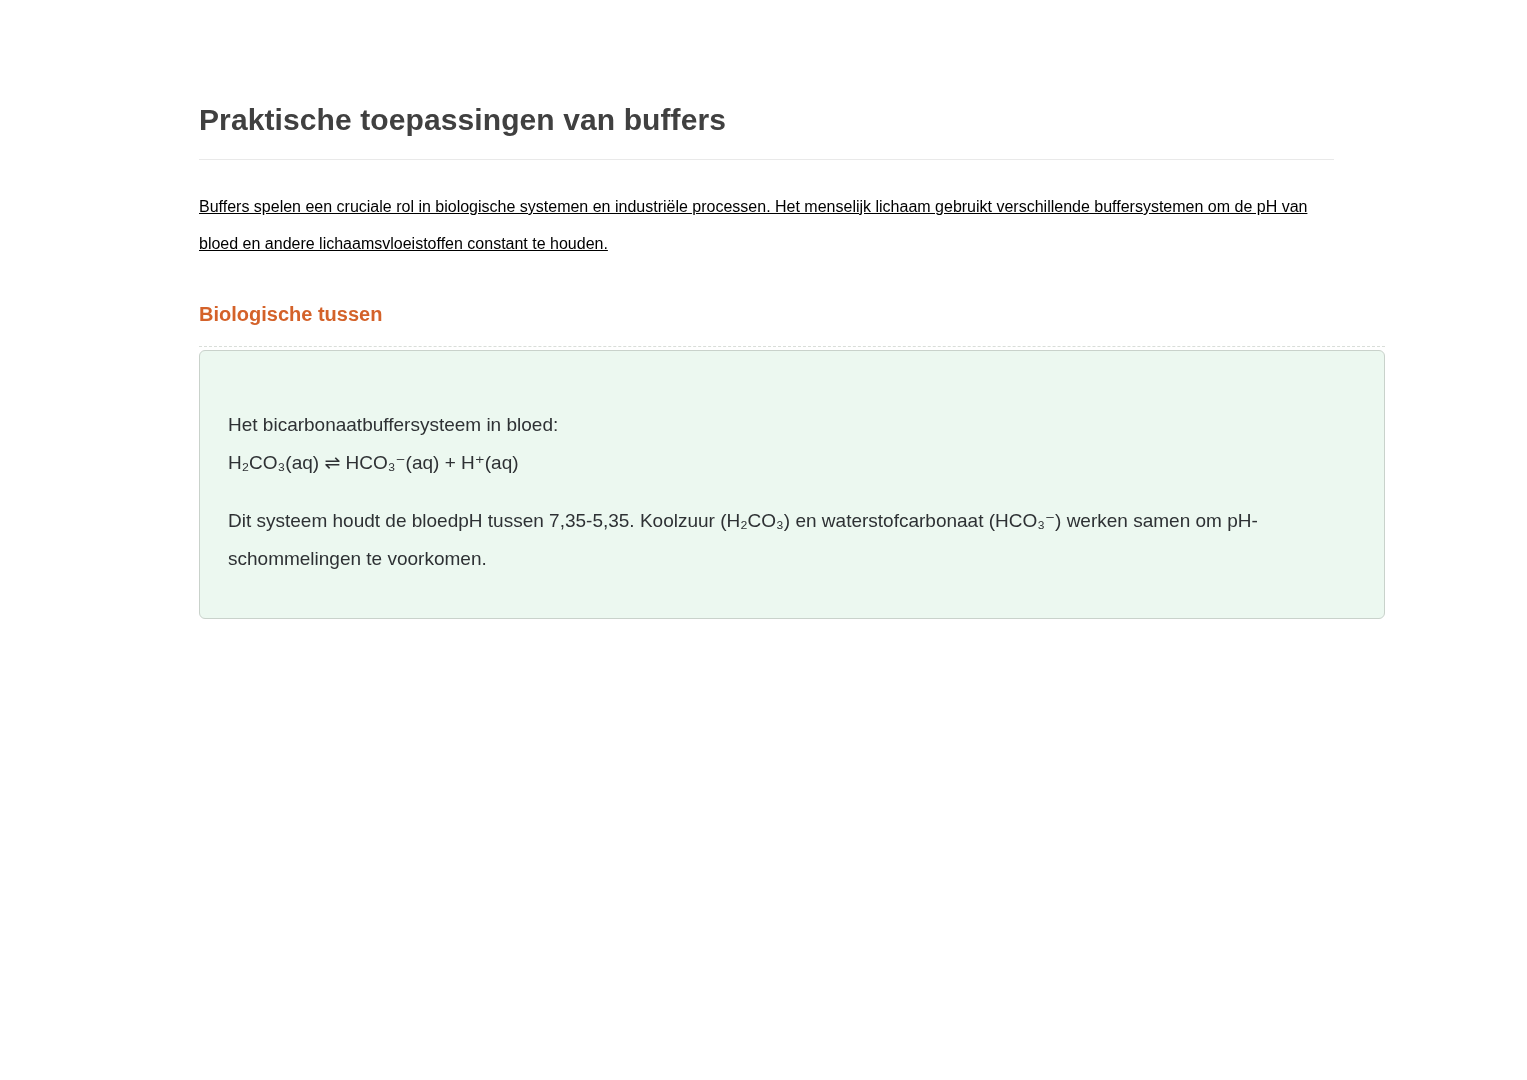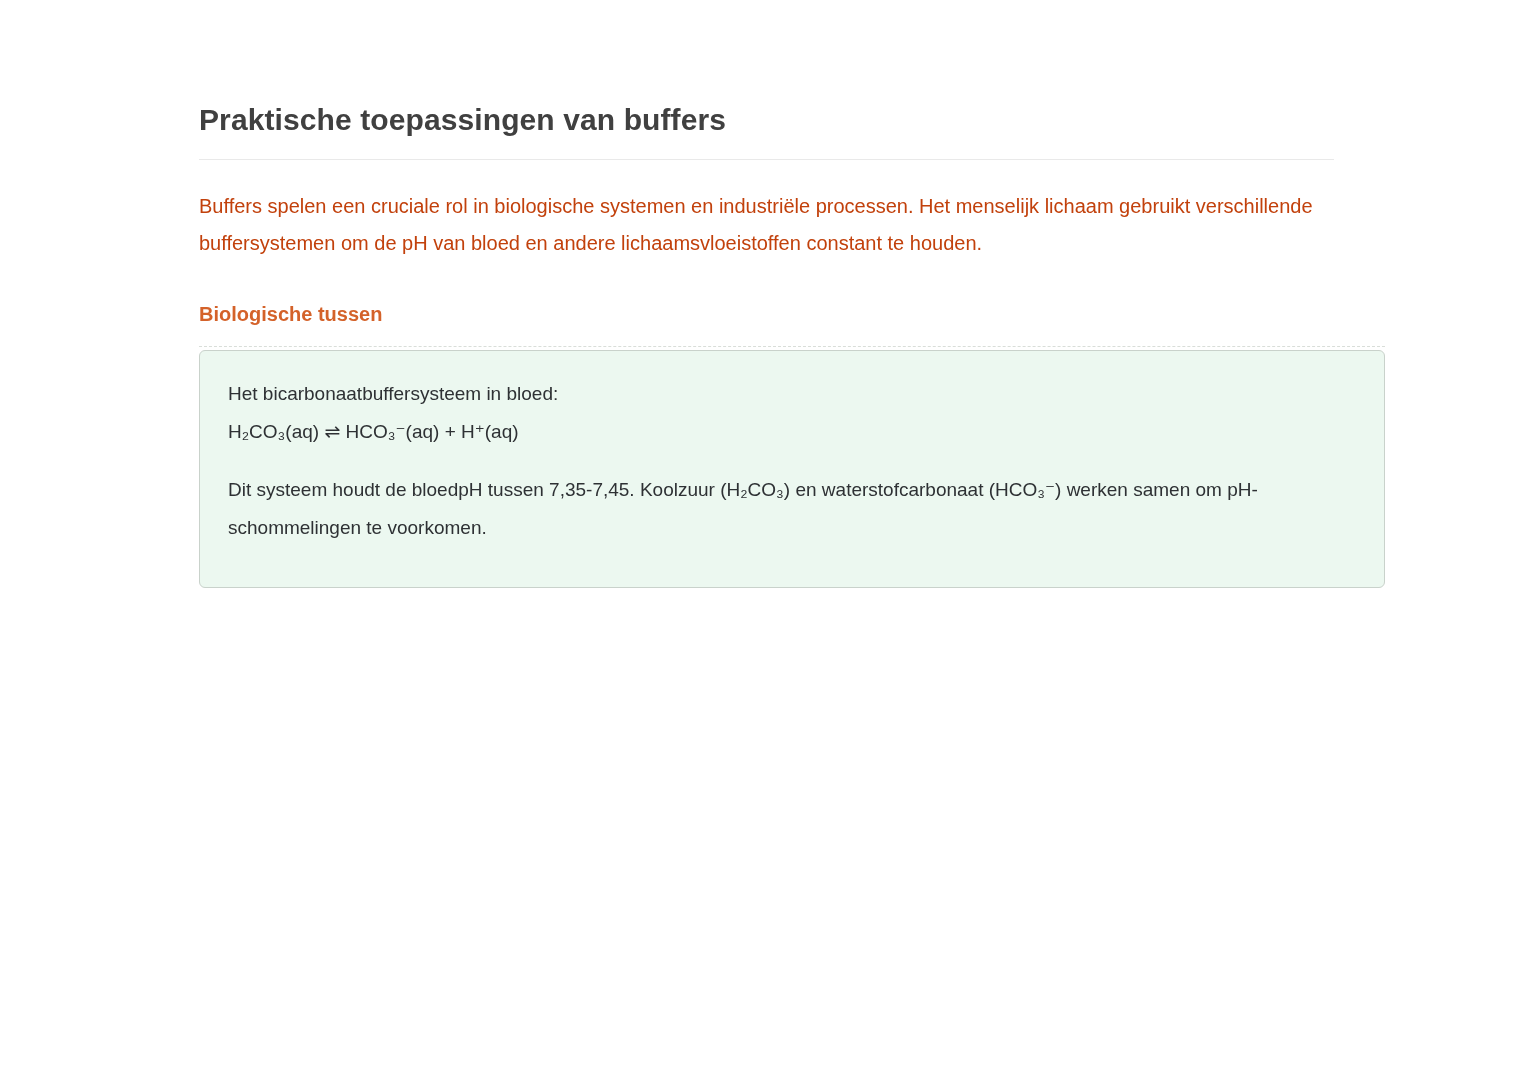--- a/index.html
+++ b/index.html
@@ -31,43 +31,44 @@
   }
   .title-divider {
     border: none;
     border-top: 1px solid #e9e9e9;
     width: 1135px;
     margin: 21px 0 0 0;
   }
   p.body-text {
     margin: 28px 0 0 0;
     max-width: 1135px;
-    font-size: 20px;
+    font-size: 16px;
     line-height: 37px;
-    color: #c2410c;
+    color: #000000;
+    text-decoration: underline;
   }
   h3.section-heading {
     margin: 41px 0 0 0;
     font-size: 20px;
     font-weight: 700;
     color: #d4622a;
   }
   .callout-divider {
     border: none;
     border-top: 1px dashed #d9ded9;
     width: 1186px;
     margin: 20px 0 3px 0;
   }
   .callout {
     box-sizing: border-box;
     width: 1186px;
     background: #ecf8f0;
     border: 1px solid #c9d2cb;
     border-radius: 6px;
-    padding: 24px 28px 40px 28px;
+    padding: 55px 28px 40px 28px;
   }
   .callout p {
     margin: 0;
     font-size: 19px;
     line-height: 38px;
     color: #2e3134;
   }
   .callout p.callout-description {
     margin-top: 20px;
     max-width: 1120px;
@@ -88,18 +89,18 @@
 
     <p class="body-text">Buffers spelen een cruciale rol in biologische systemen en industriële processen. Het menselijk lichaam gebruikt verschillende buffersystemen om de pH van bloed en andere lichaamsvloeistoffen constant te houden.</p>
 
     <h3 class="section-heading">Biologische tussen</h3>
 
     <hr class="callout-divider">
 
     <div class="callout">
       <p class="callout-intro">Het bicarbonaatbuffersysteem in bloed:</p>
       <p class="callout-equation">H₂CO₃(aq) ⇌ HCO₃⁻(aq) + H⁺(aq)</p>
-      <p class="callout-description">Dit systeem houdt de bloedpH tussen 7,35-7,45. Koolzuur (H₂CO₃) en waterstofcarbonaat (HCO₃⁻) werken samen om pH-schommelingen te voorkomen.</p>
+      <p class="callout-description">Dit systeem houdt de bloedpH tussen 7,35-5,35. Koolzuur (H₂CO₃) en waterstofcarbonaat (HCO₃⁻) werken samen om pH-schommelingen te voorkomen.</p>
     </div>
 
 
   </div>
 </div>
 
 </body></html>

